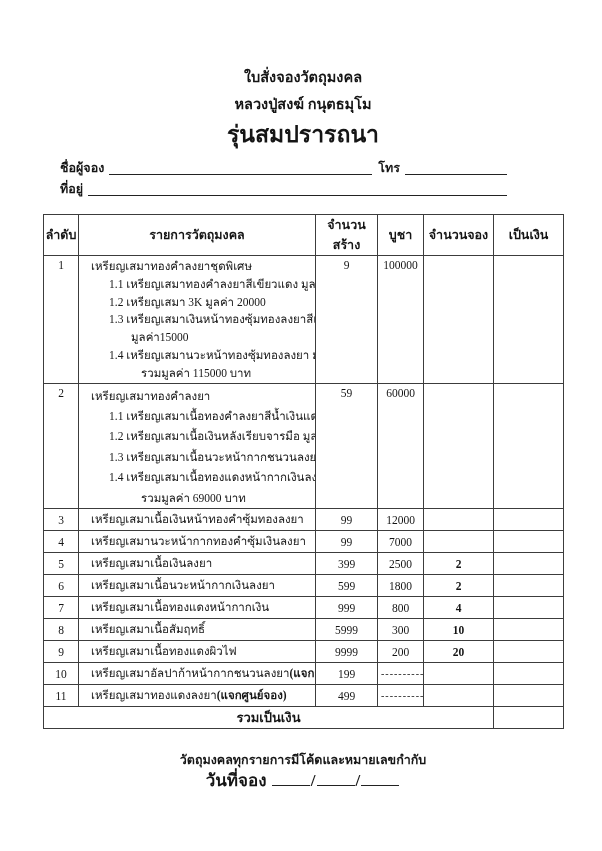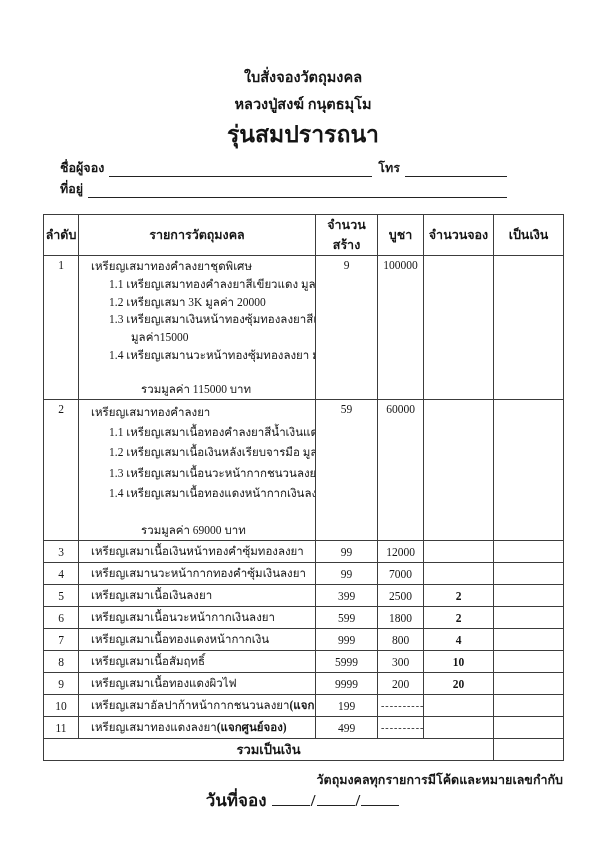--- a/index.html
+++ b/index.html
@@ -8,21 +8,21 @@
     font-family:"Liberation Serif","DejaVu Serif",serif;
     overflow:hidden;
   }
   .page{padding:64px 39px 0 43px;box-sizing:border-box;width:602px;height:697px;}
   
   .hdr{text-align:center;}
   .hline{font-size:14.5px;font-weight:bold;line-height:27px;white-space:nowrap;}
   .edition{font-size:23px;font-weight:bold;line-height:30px;margin-top:2px;}
   
   .formwrap{margin:8px 56px 0 17px;}
-  .fline{display:flex;align-items:center;line-height:21px;font-size:12.5px;}
+  .fline{display:flex;align-items:flex-start;line-height:21px;font-size:12.5px;}
   .flbl{font-weight:bold;white-space:nowrap;padding-right:5px;}
   .blank{border-bottom:1px solid #222;height:16px;display:inline-block;}
   .grow{flex:1;margin-right:6px;}
   .phoneblank{width:102px;flex:none;margin-right:0;}
   .addrblank{flex:1;margin-right:0;}
   
   table{border-collapse:collapse;width:520px;table-layout:fixed;margin-top:14px;}
   th,td{border:1px solid #3c3c3c;padding:0;box-sizing:border-box;}
   thead th{height:34px;font-weight:bold;font-size:12.5px;text-align:center;vertical-align:middle;}
   tbody tr{height:22px;}
@@ -31,28 +31,28 @@
   td.col-item{text-align:left;padding-left:12px;}
   td.col-num{text-align:center;}
   tr.multi td{vertical-align:top;}
   tr.multi td.col-no{padding-top:3px;}
   tr.multi td.col-num{padding-top:3px;}
   tr.multi td.col-item{padding-top:2px;}
   .item-main,.sub{line-height:17.8px;white-space:nowrap;overflow:hidden;}
   tr.row-2 .item-main,tr.row-2 .sub{line-height:20.4px;}
   .sub.ind1{padding-left:18px;}
   .sub.ind2{padding-left:40px;}
-  .sub.ind3{padding-left:50px;margin-top:16px;}
+  .sub.ind3{padding-left:50px;}
   .item-main b{font-weight:bold;}
   td.dash{text-align:left;padding-left:3px;font-size:10px;letter-spacing:1px;overflow:hidden;white-space:nowrap;}
   td.ordnum{font-weight:bold;}
   tfoot td{height:22px;}
   .total-label{text-align:center;font-weight:bold;font-size:13px;}
   
-  .note{margin-top:9px;text-align:right;font-weight:bold;font-size:12.5px;line-height:20px;}
+  .note{margin-top:21px;text-align:center;font-weight:bold;font-size:12.5px;line-height:20px;}
   .dateline{text-align:center;font-weight:bold;font-size:17px;line-height:22px;}
   .dblank{display:inline-block;width:38px;border-bottom:1px solid #222;height:13px;margin:0 1px;}
 </style>
 </head>
 <body>
 
 <div class="page">
 
   <div class="hdr">
     <div class="hline">ใบสั่งจองวัตถุมงคล</div>

